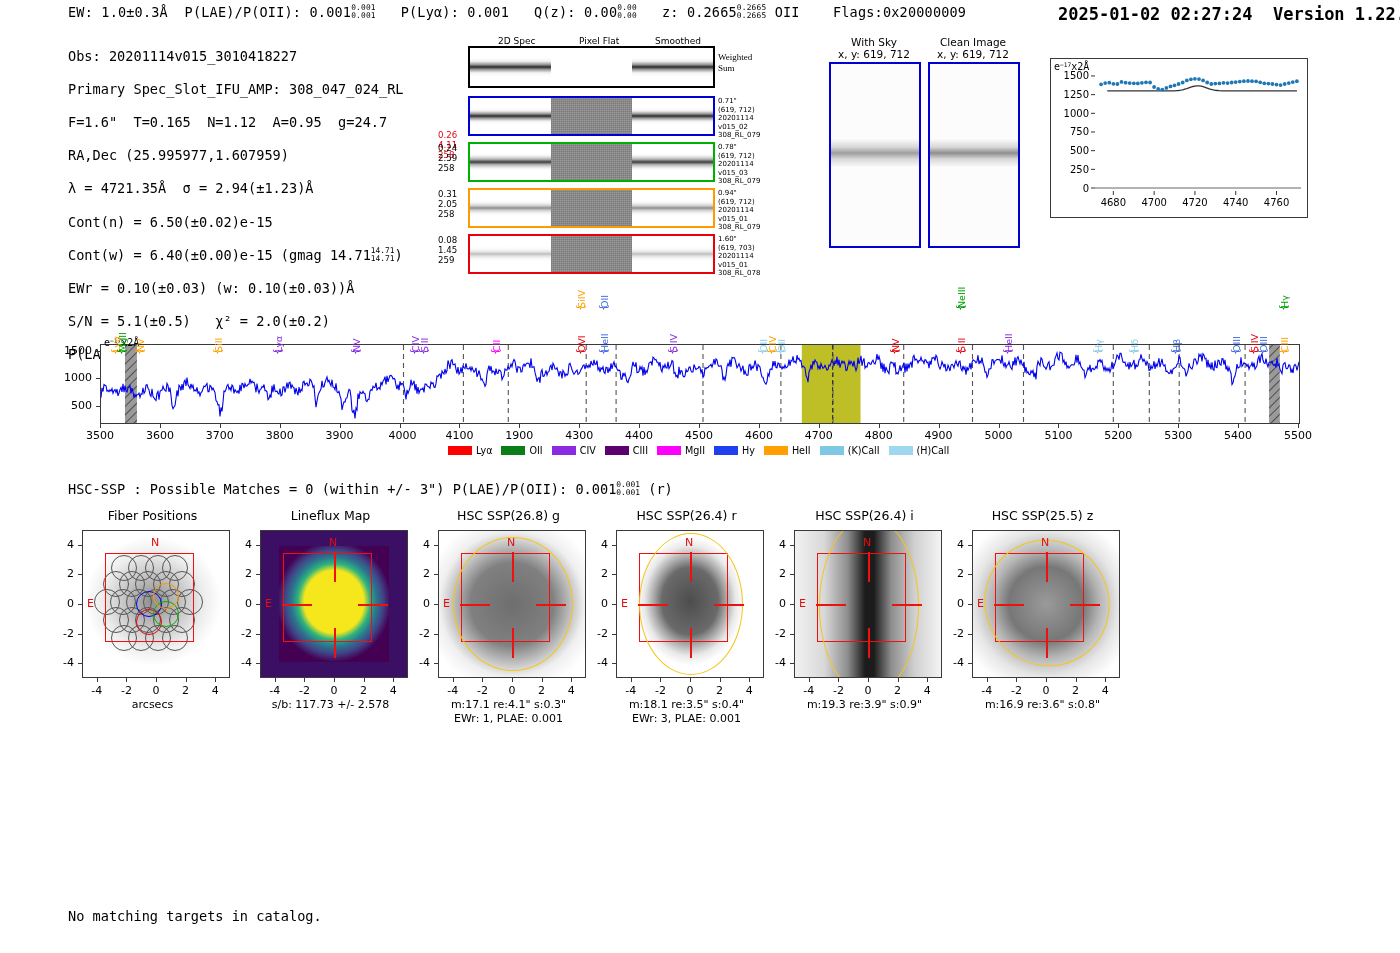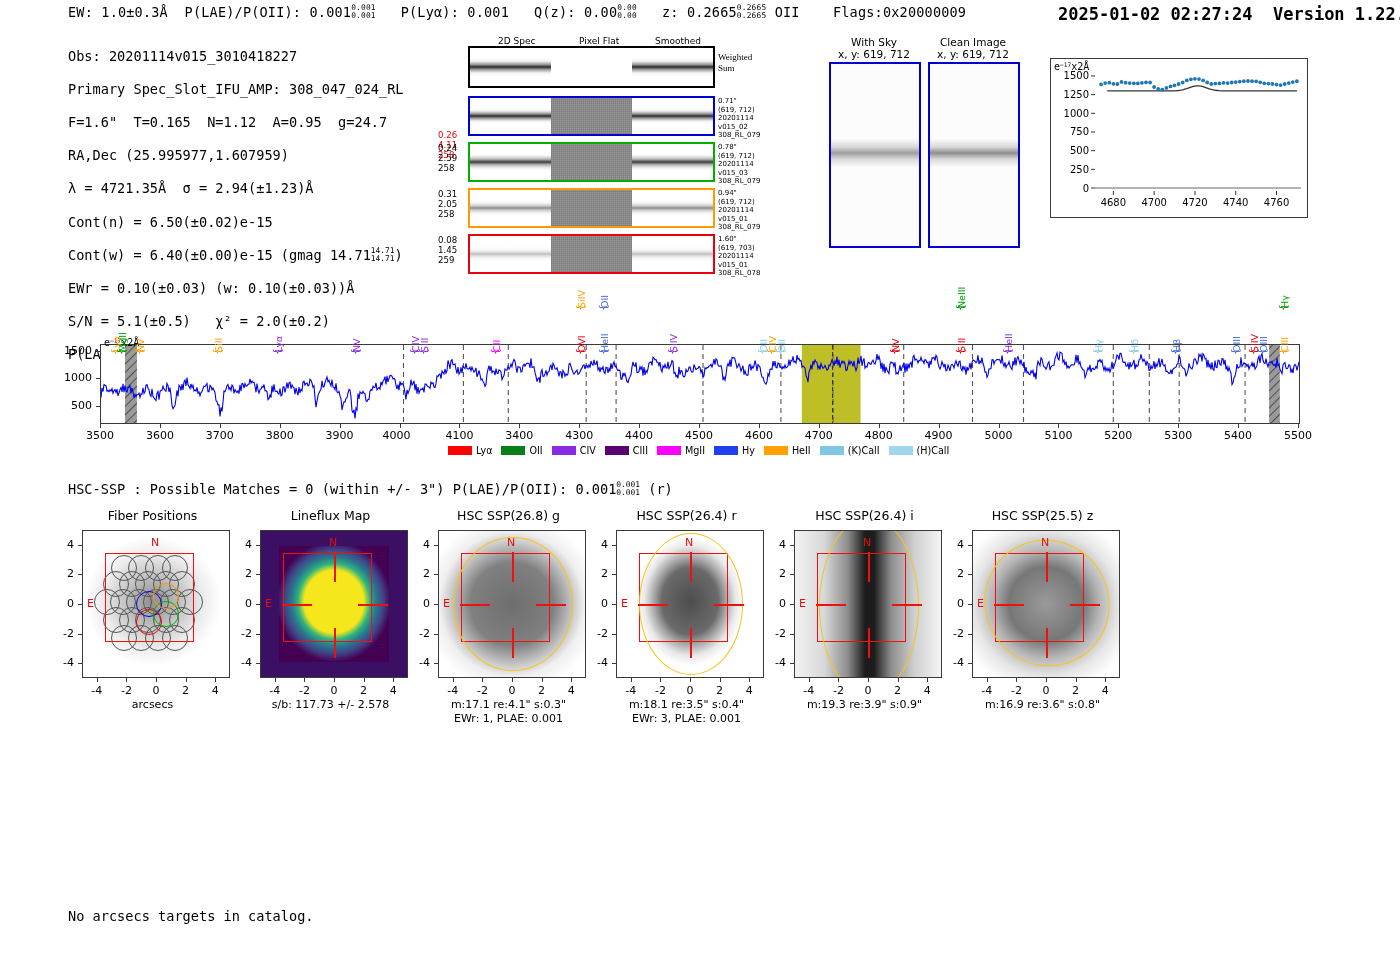--- a/index.html
+++ b/index.html
@@ -338,25 +338,25 @@
     <div class="tlab sans" style="left: 83px; top: 429px; width: 34px; text-align: center;">3500</div>
     <div class="tick" style="left: 159.9px; top: 424px; width: 1px; height: 4px;"></div>
     <div class="tlab sans" style="left: 142.9px; top: 429px; width: 34px; text-align: center;">3600</div>
     <div class="tick" style="left: 219.8px; top: 424px; width: 1px; height: 4px;"></div>
     <div class="tlab sans" style="left: 202.8px; top: 429px; width: 34px; text-align: center;">3700</div>
     <div class="tick" style="left: 279.7px; top: 424px; width: 1px; height: 4px;"></div>
     <div class="tlab sans" style="left: 262.7px; top: 429px; width: 34px; text-align: center;">3800</div>
     <div class="tick" style="left: 339.6px; top: 424px; width: 1px; height: 4px;"></div>
     <div class="tlab sans" style="left: 322.6px; top: 429px; width: 34px; text-align: center;">3900</div>
     <div class="tick" style="left: 399.5px; top: 424px; width: 1px; height: 4px;"></div>
-    <div class="tlab sans" style="left: 382.5px; top: 429px; width: 34px; text-align: left;">4000</div>
+    <div class="tlab sans" style="left: 382.5px; top: 429px; width: 34px; text-align: right;">4000</div>
     <div class="tick" style="left: 459.4px; top: 424px; width: 1px; height: 4px;"></div>
     <div class="tlab sans" style="left: 442.4px; top: 429px; width: 34px; text-align: center;">4100</div>
     <div class="tick" style="left: 519.3px; top: 424px; width: 1px; height: 4px;"></div>
-    <div class="tlab sans" style="left: 502.3px; top: 429px; width: 34px; text-align: center;">3400</div>
+    <div class="tlab sans" style="left: 502.3px; top: 429px; width: 34px; text-align: center;">1900</div>
     <div class="tick" style="left: 579.2px; top: 424px; width: 1px; height: 4px;"></div>
     <div class="tlab sans" style="left: 562.2px; top: 429px; width: 34px; text-align: center;">4300</div>
     <div class="tick" style="left: 639.1px; top: 424px; width: 1px; height: 4px;"></div>
     <div class="tlab sans" style="left: 622.1px; top: 429px; width: 34px; text-align: center;">4400</div>
     <div class="tick" style="left: 699px; top: 424px; width: 1px; height: 4px;"></div>
     <div class="tlab sans" style="left: 682px; top: 429px; width: 34px; text-align: center;">4500</div>
     <div class="tick" style="left: 758.9px; top: 424px; width: 1px; height: 4px;"></div>
     <div class="tlab sans" style="left: 741.9px; top: 429px; width: 34px; text-align: center;">4600</div>
     <div class="tick" style="left: 818.8px; top: 424px; width: 1px; height: 4px;"></div>
     <div class="tlab sans" style="left: 801.8px; top: 429px; width: 34px; text-align: center;">4700</div>
@@ -713,15 +713,15 @@
       <div class="tlab sans" style="left: -10px; top: 89px; width: 24px; text-align: right;">0</div>
       <div class="tick" style="left: 18px; top: 66.4px; width: 4px; height: 1px;"></div>
       <div class="tlab sans" style="left: -10px; top: 59.4px; width: 24px; text-align: right;">2</div>
       <div class="tick" style="left: 18px; top: 36.8px; width: 4px; height: 1px;"></div>
       <div class="tlab sans" style="left: -10px; top: 29.8px; width: 24px; text-align: right;">4</div>
       <div class="bpcap sans" style="top: 190px;">m:16.9  re:3.6"  s:0.8"</div>
     </div>
   </div>
 
 <div id="blank" class="abs mono">
-  <div>No arcsecs targets in catalog.</div>
+  <div>No matching targets in catalog.</div>
   
 </div>
 
 </body></html>

